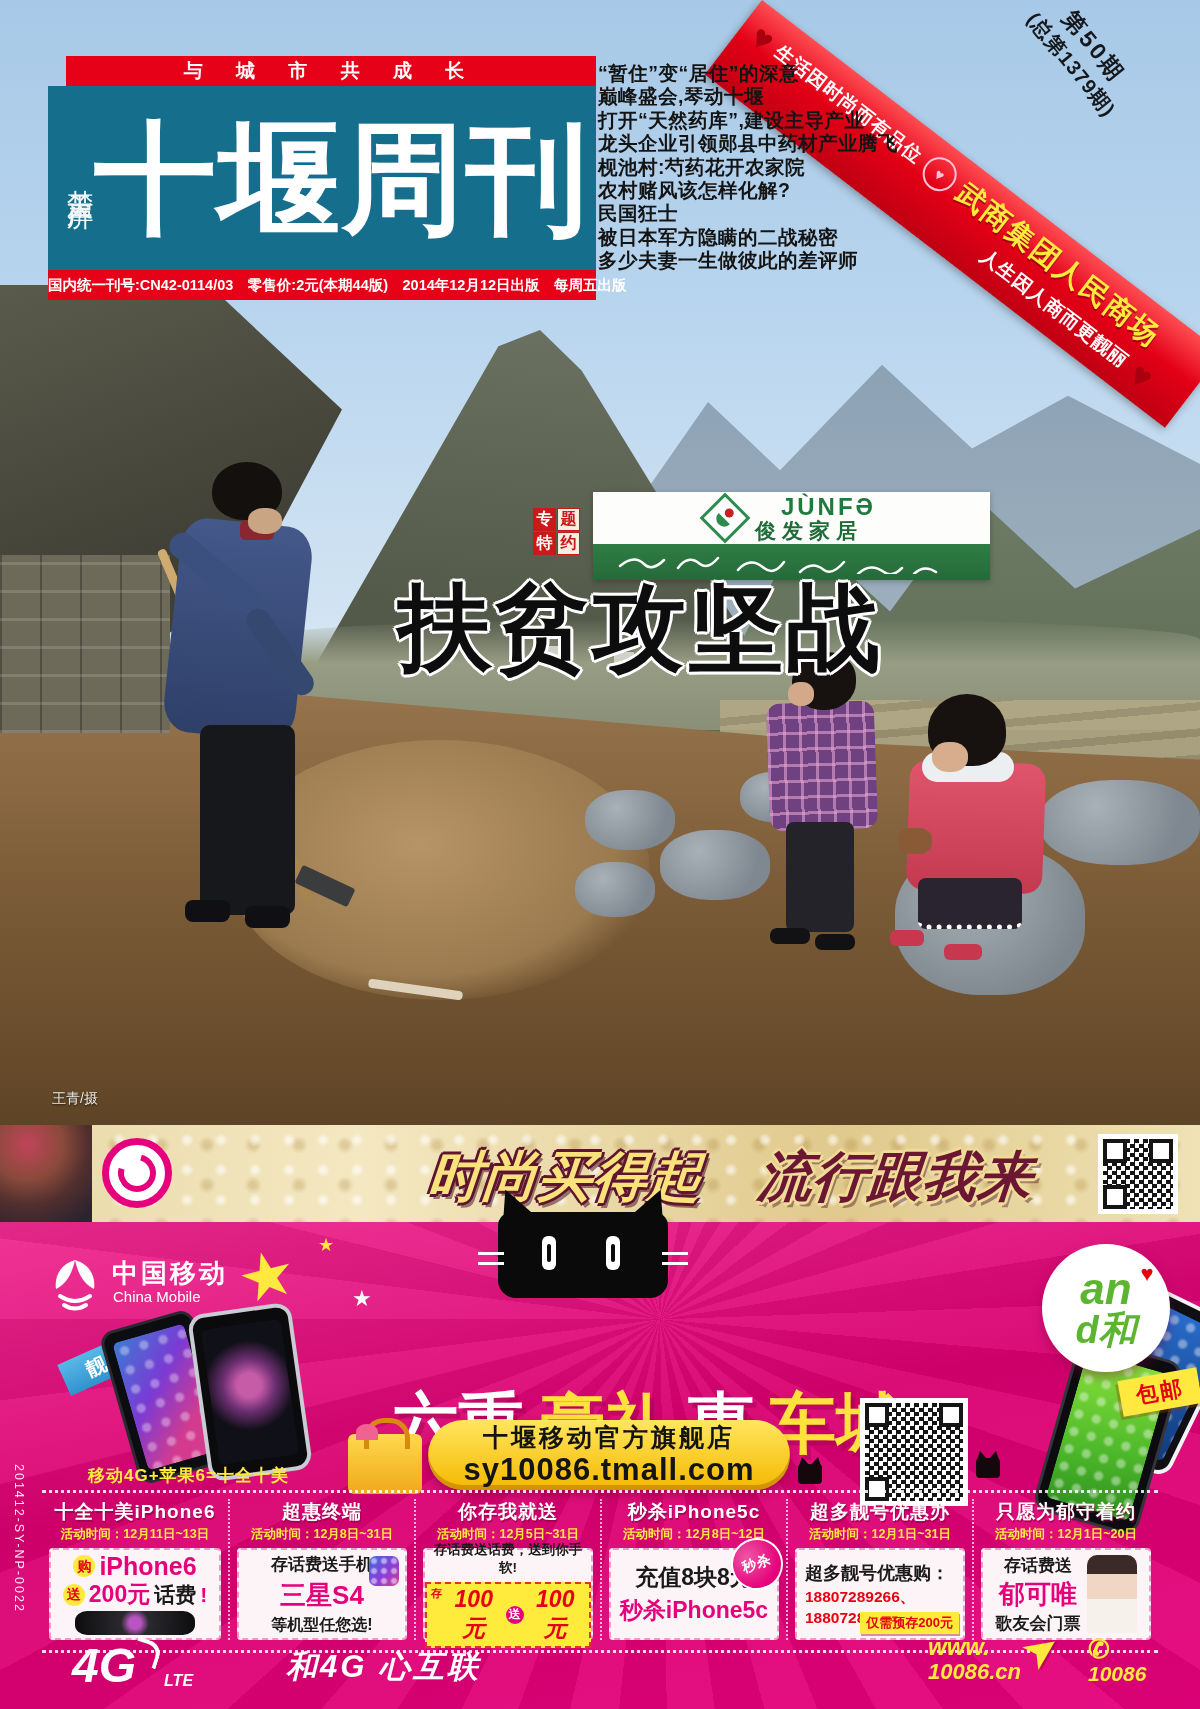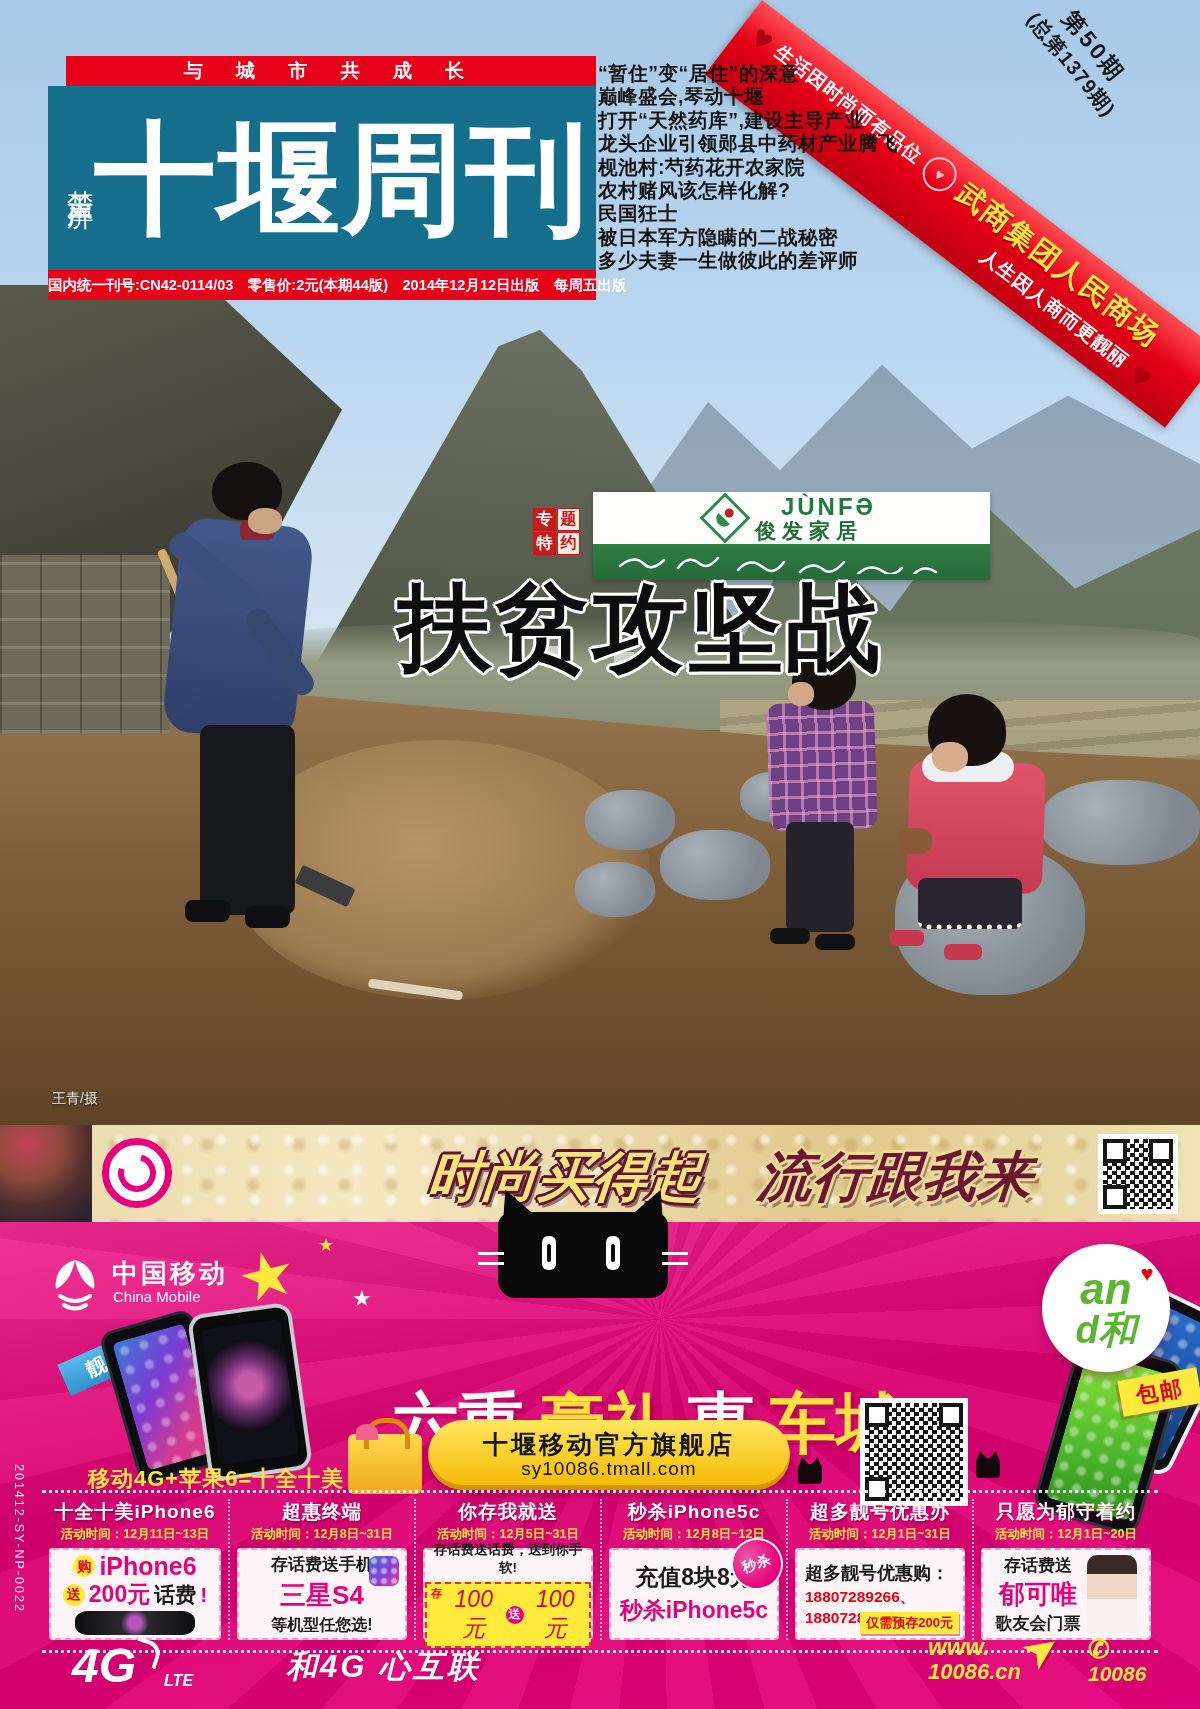--- a/index.html
+++ b/index.html
@@ -212,28 +212,28 @@
   .ph4{left:1054px;top:124px;width:108px;height:180px;background:#0c0c10;border:3px solid #34353b;border-radius:16px;transform:rotate(16deg);}
   .ph4 .scr{position:absolute;inset:11px 8px;border-radius:6px;
        background:radial-gradient(circle,rgba(255,255,255,.4) 0 3px,transparent 6px),linear-gradient(170deg,#8be33c,#4db82a 60%,#2d8f1e);background-size:18px 18px,100% 100%;}
   .bag{position:absolute;left:348px;top:212px;width:74px;height:60px;background:linear-gradient(180deg,#ffd94e,#f0a81c);border-radius:6px;z-index:4;}
   .bag::before{content:"";position:absolute;left:16px;top:-16px;width:36px;height:26px;border:5px solid #d88a10;border-bottom:none;border-radius:20px 20px 0 0;}
   .bag::after{content:"";position:absolute;left:8px;top:-10px;width:22px;height:16px;background:#f06292;border-radius:50% 50% 0 0;}
   .pill{position:absolute;left:428px;top:198px;width:362px;height:70px;border-radius:40px;z-index:4;
        background:linear-gradient(180deg,#ffe65e,#f5b800);box-shadow:0 5px 10px rgba(120,0,60,.45),inset 0 -5px 0 rgba(160,90,0,.4);
        display:flex;flex-direction:column;align-items:center;justify-content:center;line-height:1.15;}
   .pill .pl1{color:#141414;font-size:25px;font-weight:900;letter-spacing:3px;}
-  .pill .pl2{color:#141414;font-size:19px;font-weight:400;letter-spacing:1px;text-align:center;}
+  .pill .pl2{color:#141414;font-size:31px;font-weight:700;letter-spacing:1px;text-align:center;}
   .mob-qr{position:absolute;left:860px;top:176px;width:108px;height:108px;z-index:4;}
   .blackcat{position:absolute;width:24px;height:20px;background:#15080d;border-radius:4px;z-index:5;}
   .blackcat::before,.blackcat::after{content:"";position:absolute;top:-7px;width:0;height:0;border-bottom:9px solid #15080d;}
   .blackcat::before{left:1px;border-left:3px solid transparent;border-right:8px solid transparent;}
   .blackcat::after{right:1px;border-left:8px solid transparent;border-right:3px solid transparent;}
   .bc1{left:798px;top:242px;} .bc2{left:976px;top:236px;}
-  .tagline{position:absolute;left:88px;top:242px;color:#ffe93e;font-size:22px;font-weight:900;letter-spacing:1px;z-index:4;}
+  .tagline{position:absolute;left:88px;top:242px;color:#ffe93e;font-size:17px;font-weight:900;letter-spacing:1px;z-index:4;}
 
   
   .promo{position:absolute;left:42px;top:268px;width:1116px;display:flex;z-index:4;
        border-top:3px dotted rgba(255,255,255,.85);border-bottom:3px dotted rgba(255,255,255,.85);padding:6px 0 10px;}
   .pcol{width:186px;box-sizing:border-box;padding:0 7px;text-align:center;}
   .pcol + .pcol{border-left:2px dotted rgba(255,255,255,.7);}
   .p-head{color:#fff;font-size:19px;font-weight:900;letter-spacing:1px;text-shadow:1px 2px 0 rgba(140,0,60,.6);white-space:nowrap;}
   .p-time{color:#ffe93e;font-size:12.5px;font-weight:700;margin-top:1px;white-space:nowrap;}
   .p-box{margin-top:5px;height:88px;background:#fdf4f8;border:2px dashed #f39ac4;border-radius:4px;position:relative;
        display:flex;flex-direction:column;align-items:center;justify-content:center;gap:2px;overflow:visible;}
@@ -243,21 +243,21 @@
   .t-mag{color:#e5017b;font-weight:900;} .t-dark{color:#1a1a1a;font-weight:900;}
   .fz25{font-size:25px;} .fz23{font-size:23px;} .fz21{font-size:21px;} .fz18{font-size:18px;} .fz17{font-size:17px;}
   .fz16{font-size:16px;} .fz14{font-size:13.5px;} .fz26{font-size:26px;}
   .iphone-strip{width:120px;height:24px;border-radius:12px/10px;margin-top:2px;
        background:radial-gradient(circle at 50% 50%,#b855c0 6px,#2a2a2e 14px,#0c0c0e);}
   .s4icon{position:absolute;top:6px;right:6px;width:30px;height:30px;border-radius:7px;
        background:radial-gradient(circle,rgba(255,255,255,.5) 0 2px,transparent 4px),linear-gradient(135deg,#3c6fd8,#8a3cd8 55%,#d83c96);
        background-size:10px 10px,100% 100%;}
   .y-strip{margin-top:3px;background:#ffeb3c;border:2px dashed #e53030;padding:2px 4px;display:flex;align-items:center;gap:2px;}
   .mini-red{color:#e50016;font-size:11px;font-weight:900;align-self:flex-start;}
-  .c100{color:#e50016;font-size:23px;font-weight:400;font-style:italic;}
+  .c100{color:#e50016;font-size:23px;font-weight:700;font-style:italic;}
   .minicirc{width:18px;height:18px;border-radius:50%;background:#e5017b;color:#fff;font-size:12px;font-weight:700;
        display:inline-flex;align-items:center;justify-content:center;flex:0 0 auto;}
   .miaosha{position:absolute;top:-12px;right:-6px;width:48px;height:48px;border-radius:50%;
        background:radial-gradient(circle at 35% 30%,#f055a5,#e5017b 70%);border:2px solid #fff;color:#fff;font-size:14px;font-weight:900;
        display:flex;align-items:center;justify-content:center;transform:rotate(-18deg);letter-spacing:1px;}
   .p-box.left-align{align-items:flex-start;padding-left:8px;text-align:left;}
   .nums{color:#e60012;font-size:15.5px;font-weight:900;line-height:1.25;}
   .badge200{position:absolute;right:4px;bottom:4px;background:#ffeb3c;color:#e60012;font-size:13px;font-weight:900;
        padding:2px 6px;box-shadow:1px 2px 0 rgba(150,0,30,.4);}
   .col6-flex{display:flex;align-items:center;gap:6px;padding:0 4px;}

